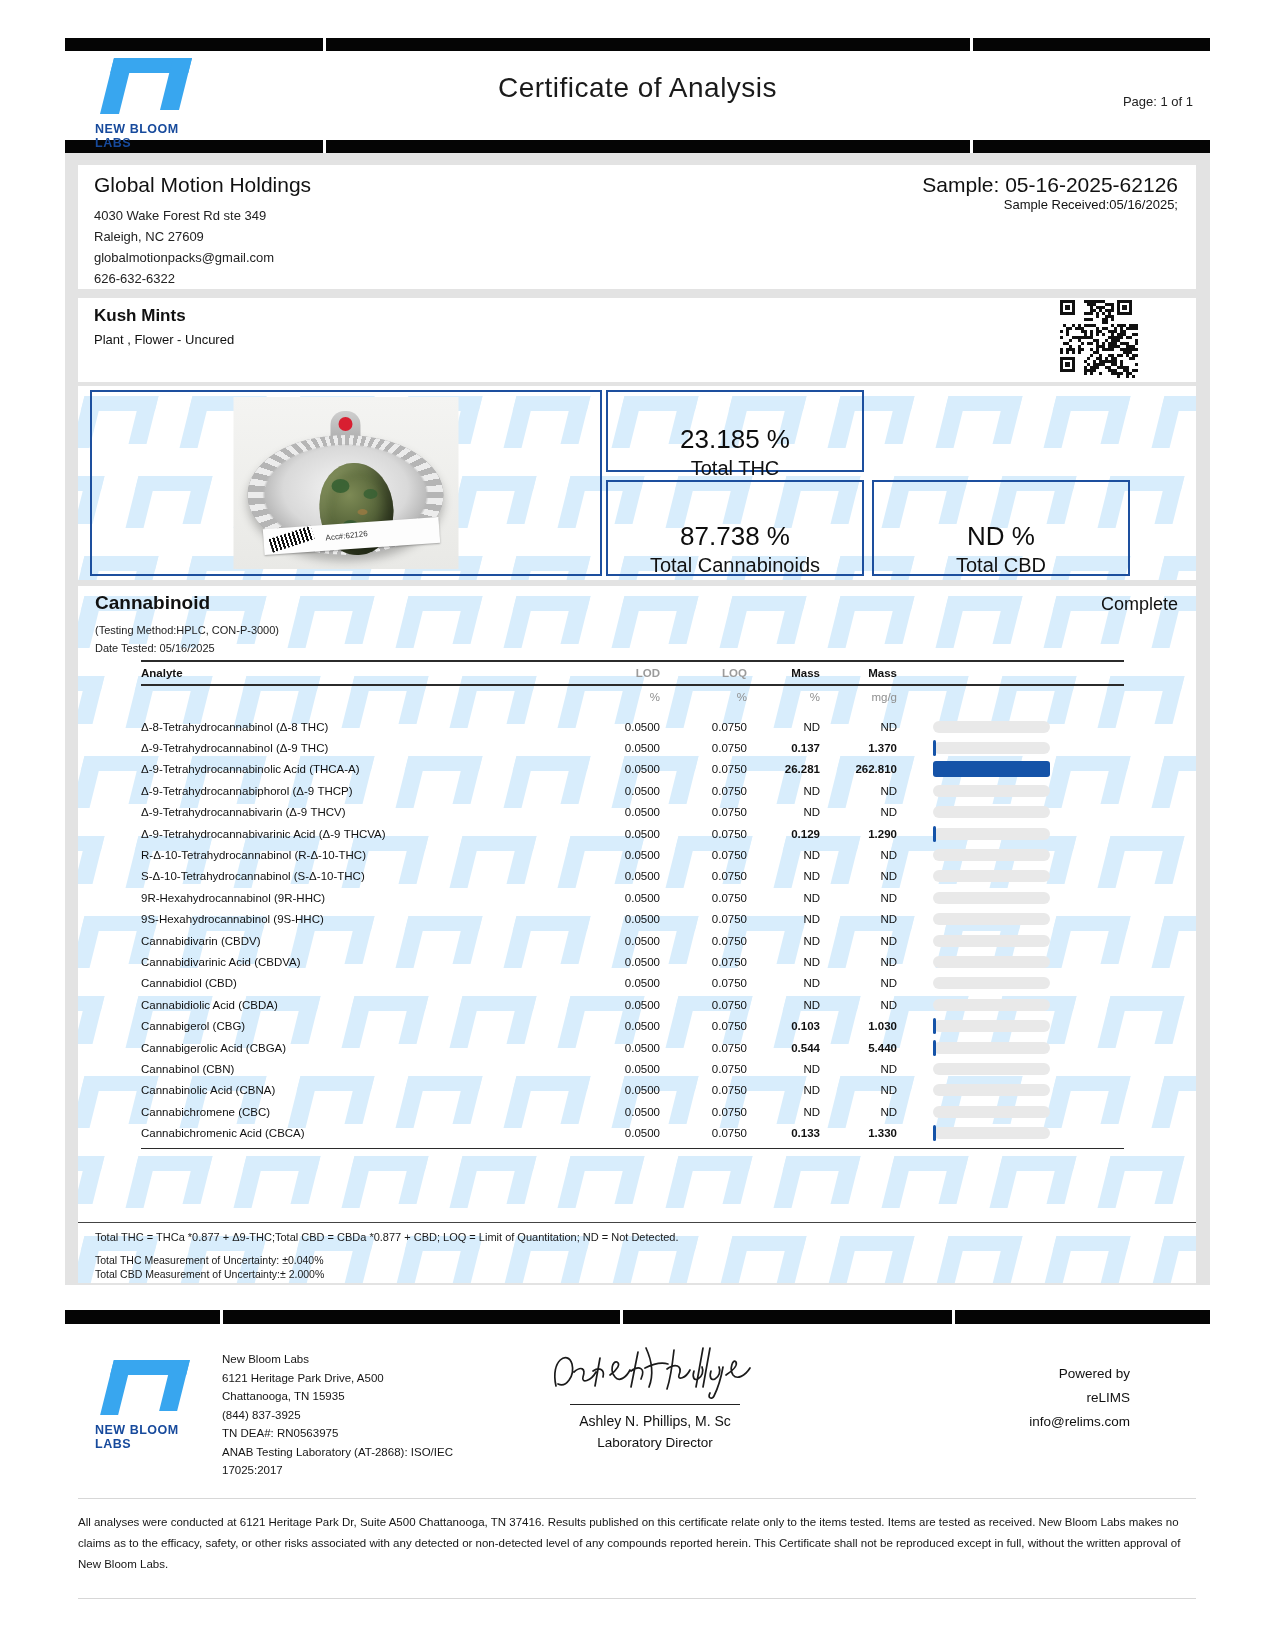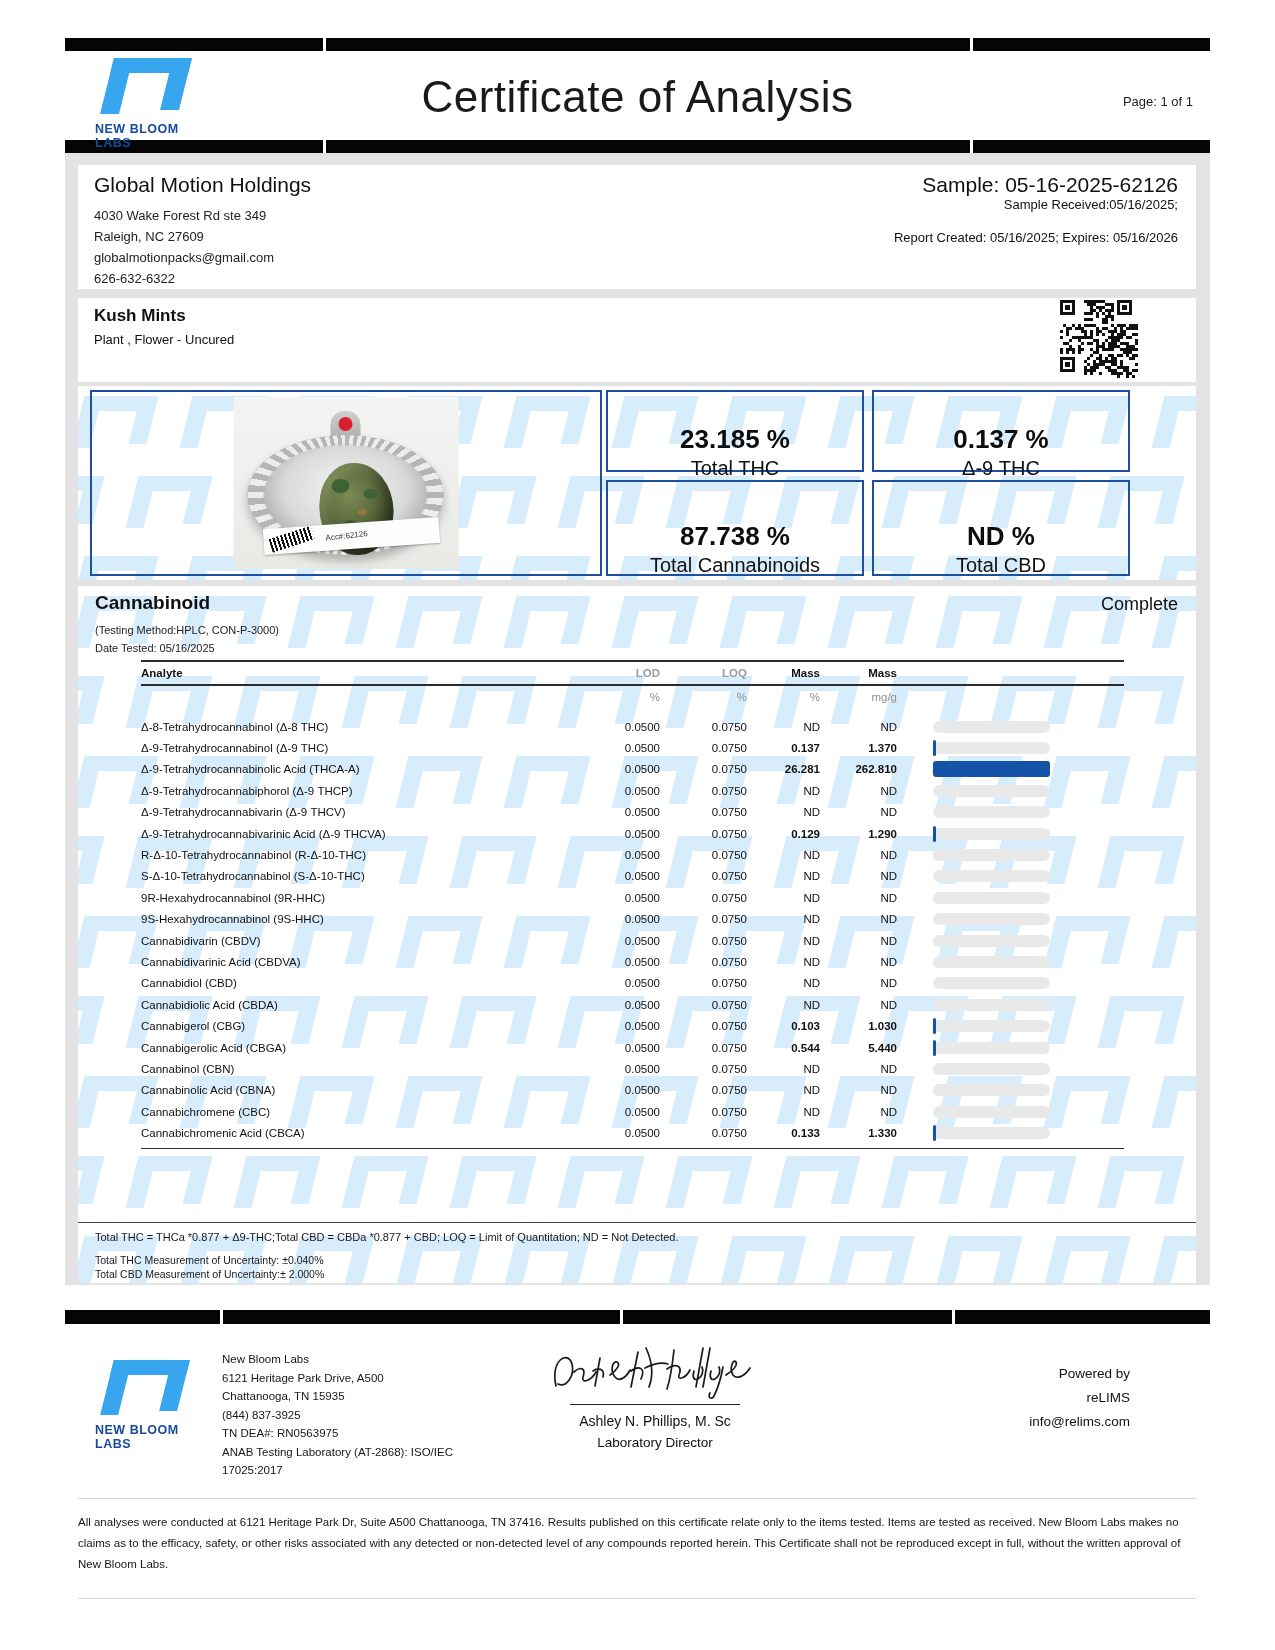--- a/index.html
+++ b/index.html
@@ -8,41 +8,41 @@
   
   .blackbar{position:absolute;left:65px;width:1145px;height:13px;background:#050505;}
   .blackbar .gap{position:absolute;top:0;width:3px;height:100%;background:#fff;}
   
   .logo-glyph{position:relative;transform:skewX(-14deg);}
   .logo-glyph .l,.logo-glyph .t,.logo-glyph .r{position:absolute;background:#38a6ef;}
   .logo-glyph .l{left:0;top:0;width:24%;height:100%;}
   .logo-glyph .t{left:0;top:0;width:100%;height:27%;}
   .logo-glyph .r{right:0;top:0;width:24%;height:93%;}
   .logo-text{color:#174a9c;font-size:12.5px;letter-spacing:.5px;font-weight:bold;}
-  .coa-title{font-size:44px;font-weight:500;color:#1a1a1a;letter-spacing:.5px;}
+  .coa-title{font-size:28px;font-weight:500;color:#1a1a1a;letter-spacing:.5px;}
   .page-label{font-size:13px;color:#222;}
   
   .graystrip{position:absolute;left:65px;width:1145px;background:#e3e3e3;}
   .whitebox{position:absolute;background:#fff;}
   .client-name{font-size:21px;font-weight:500;color:#111;}
   .client-line{font-size:13px;color:#222;line-height:21px;}
   .sample-id{font-size:21px;font-weight:500;text-align:right;}
   .sample-line{font-size:13px;text-align:right;line-height:23px;}
   .product-name{font-size:17px;font-weight:600;}
   .product-type{font-size:13px;margin-top:8px;}
   
   .wm-region{position:absolute;overflow:hidden;}
   .wm{position:absolute;transform:skewX(-14deg);opacity:1;}
   .wm .l,.wm .t,.wm .r{position:absolute;background:#d8edfc;}
   .wm .l{left:0;top:0;width:24%;height:100%;}
   .wm .t{left:0;top:0;width:100%;height:28%;}
   .wm .r{right:0;top:0;width:24%;height:92%;}
   
   .resultbox{position:absolute;border:2px solid #1d4f9e;background:transparent;display:flex;flex-direction:column;align-items:center;justify-content:center;}
-  .resultbox .val{font-size:26px;font-weight:bold;color:#0d0d0d;margin-top:42px;}
+  .resultbox .val{font-size:26px;font-weight:normal;color:#0d0d0d;margin-top:42px;}
   .resultbox .lab{font-size:20px;color:#111;margin-top:2px;}
   .photobox{position:absolute;border:2px solid #1d4f9e;}
   .photo{position:absolute;left:50%;top:50%;transform:translate(-50%,-50%);width:225px;height:172px;background:linear-gradient(180deg,#f4f4f2,#e9e9e6);}
   .dish{position:absolute;left:14px;top:38px;width:196px;height:120px;border-radius:50%;
     background:radial-gradient(ellipse at 50% 45%,#f5f5f5 0%,#d9d9d9 45%,#9f9f9f 72%,#c9c9c9 86%,#8d8d8d 100%);
     box-shadow:0 6px 10px rgba(0,0,0,.25);}
   .dish-rim{position:absolute;left:0;top:0;width:100%;height:100%;border-radius:50%;
     background:repeating-conic-gradient(#b5b5b5 0deg 4deg,#ececec 4deg 8deg);
     -webkit-mask:radial-gradient(ellipse,transparent 58%,#000 60%);mask:radial-gradient(ellipse,transparent 58%,#000 60%);}
   .dish-tab{position:absolute;left:50%;top:-24px;transform:translateX(-50%);width:30px;height:34px;background:linear-gradient(180deg,#cfcfcf,#a8a8a8);border-radius:14px 14px 4px 4px;}
@@ -114,21 +114,20 @@
 <div class="whitebox" style="left:78px;top:165px;width:1118px;height:124px;">
   <div class="abs client-name" style="left:16px;top:8px;">Global Motion Holdings</div>
   <div class="abs client-line" style="left:16px;top:40px;">
       <div>4030 Wake Forest Rd ste 349</div>
       <div>Raleigh, NC 27609</div>
       <div>globalmotionpacks@gmail.com</div>
       <div>626-632-6322</div>
     </div>
   <div class="abs sample-id" style="right:18px;top:8px;width:500px;">Sample: 05-16-2025-62126</div>
   <div class="abs sample-line" style="right:18px;top:28px;width:500px;">Sample Received:05/16/2025;</div>
-  <div class="abs sample-line" style="right:18px;top:61px;width:500px;">Report Created: 05/16/2025; Expires: 05/16/2026</div>
 </div>
 
 <div class="whitebox" style="left:78px;top:298px;width:1118px;height:84px;">
   <div class="abs product-name" style="left:16px;top:8px;">Kush Mints</div>
   <div class="abs product-type" style="left:16px;top:26px;">Plant , Flower - Uncured</div>
   <div class="qr" style="right:58px;top:2px;width:78px;height:78px;" id="qr">
       <div class="m" style="left: 24px; top: 0px; width: 3px; height: 3px;"></div>
       <div class="m" style="left: 27px; top: 0px; width: 3px; height: 3px;"></div>
       <div class="m" style="left: 30px; top: 0px; width: 3px; height: 3px;"></div>
       <div class="m" style="left: 33px; top: 0px; width: 3px; height: 3px;"></div>
@@ -548,24 +547,20 @@
           <div class="dish-barcode"></div>
           <div class="dish-acc">Acc#:62126</div>
         </div>
       </div>
     </div>
   </div>
   <div class="resultbox" style="left:528px;top:4px;width:254px;height:78px;">
     <div class="val">23.185 %</div>
     <div class="lab">Total THC</div>
   </div>
-  <div class="resultbox" style="left:794px;top:4px;width:254px;height:78px;">
-    <div class="val">0.137 %</div>
-    <div class="lab">Δ-9 THC</div>
-  </div>
   <div class="resultbox" style="left:528px;top:94px;width:254px;height:92px;">
     <div class="val">87.738 %</div>
     <div class="lab">Total Cannabinoids</div>
   </div>
   <div class="resultbox" style="left:794px;top:94px;width:254px;height:92px;">
     <div class="val">ND %</div>
     <div class="lab">Total CBD</div>
   </div>
 </div>
 

